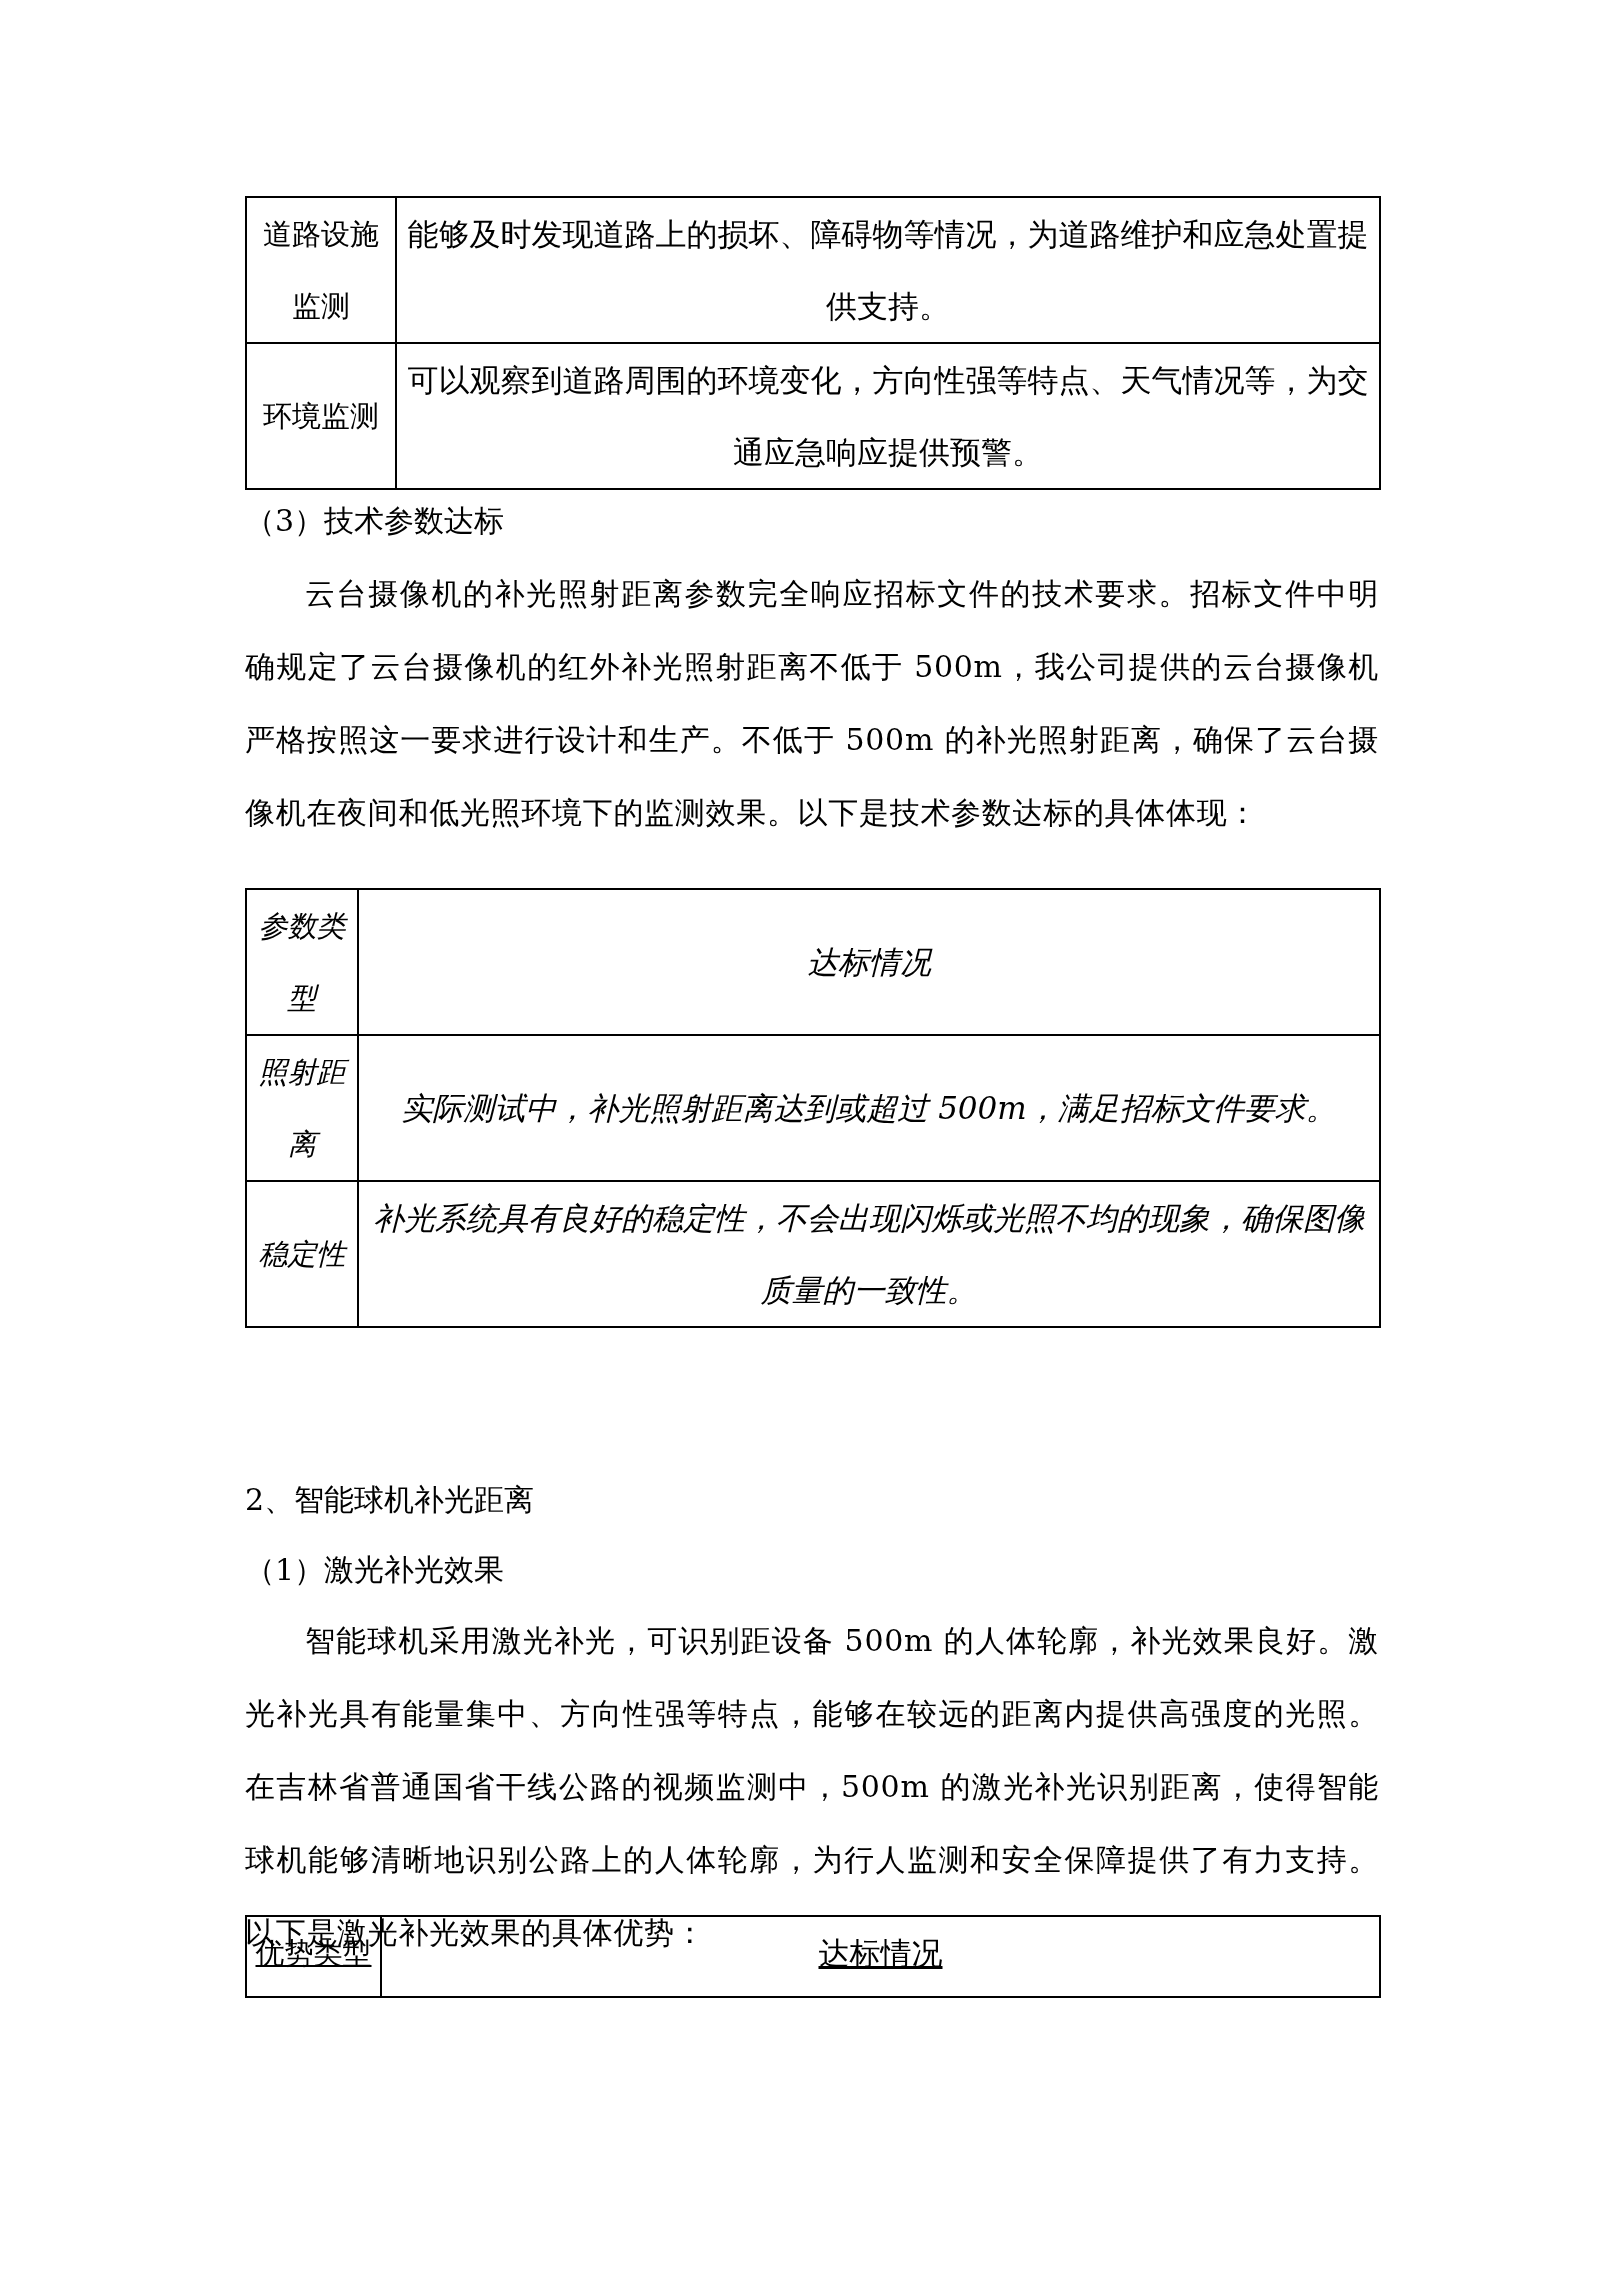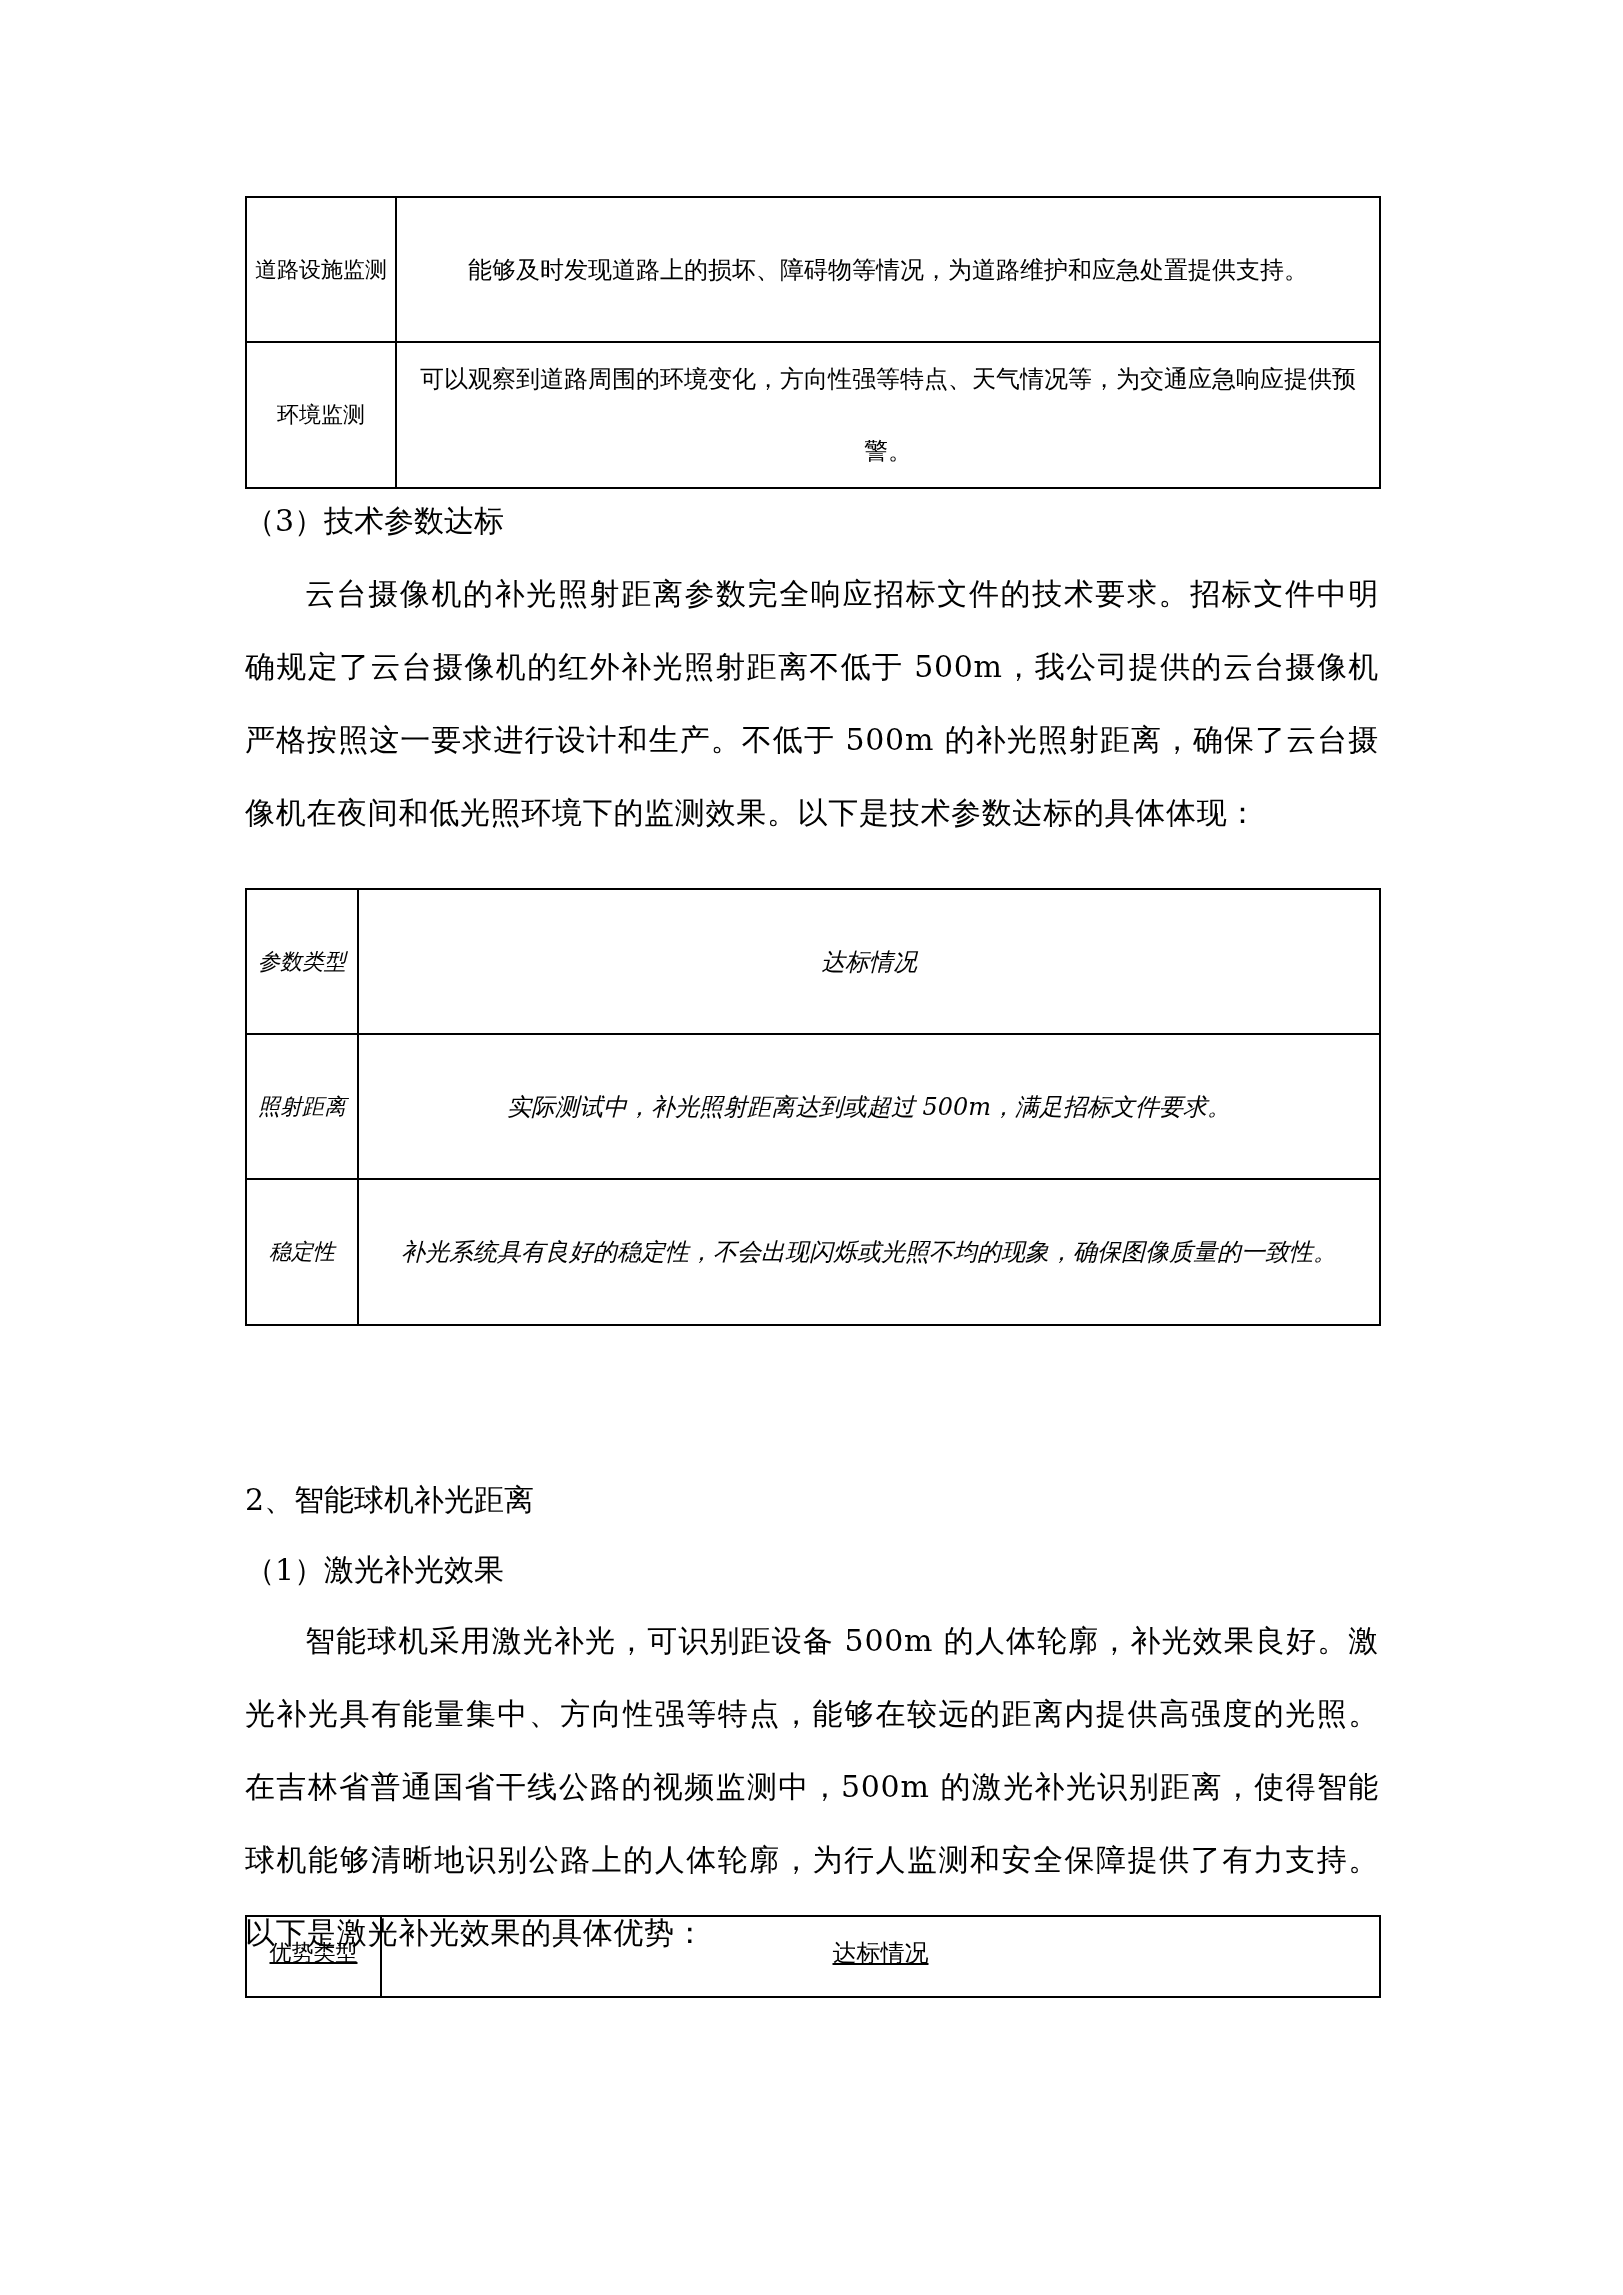--- a/index.html
+++ b/index.html
@@ -8,25 +8,25 @@
     font-family: "DejaVu Serif", "Liberation Serif", serif;
     color: #000000;
   }
   .page { position: absolute; left: 0; top: 0; width: 1623px; height: 2295px; }
   .tbl {
     position: absolute; left: 245px; width: 1134px;
     border-collapse: collapse; table-layout: fixed;
   }
   .tbl td {
     border: 2.6px solid #000;
-    font-size: 24px; line-height: 72px;
+    font-size: 31px; line-height: 72px;
     text-align: center; vertical-align: middle;
     padding: 0 2.6px; word-break: break-all;
   }
-  .tbl td.k { font-size: 22px; }
+  .tbl td.k { font-size: 29px; }
   .line {
     position: absolute; left: 245px; width: 1134px;
     font-size: 30px; line-height: 73px; white-space: nowrap;
   }
   .para {
     position: absolute; left: 245px; width: 1134px;
     font-size: 30px; line-height: 73px; text-indent: 60px;
     text-align: justify; letter-spacing: 0.7px;
   }
 </style>

